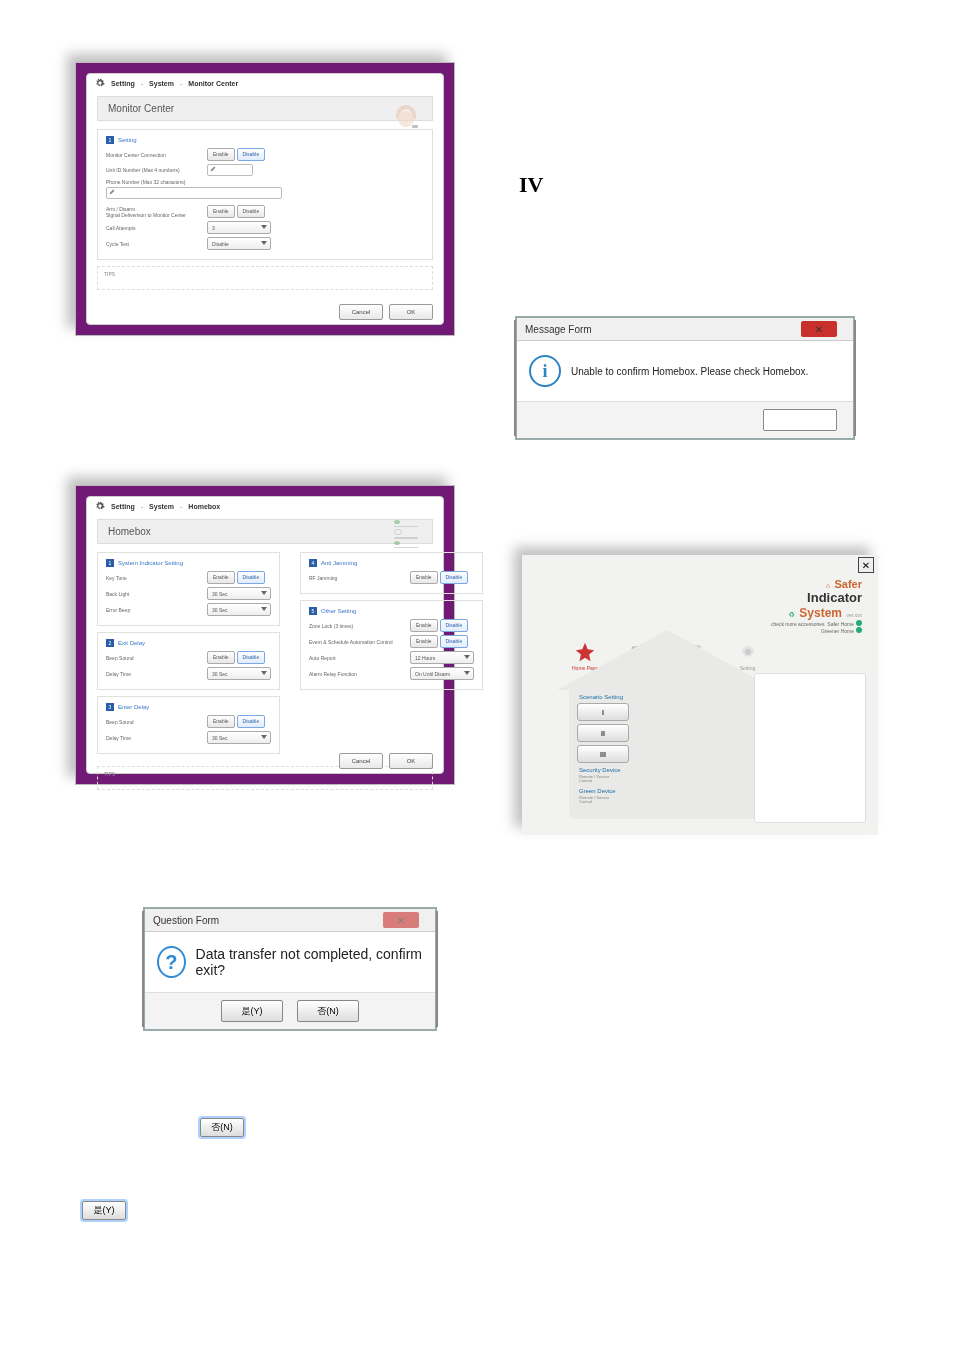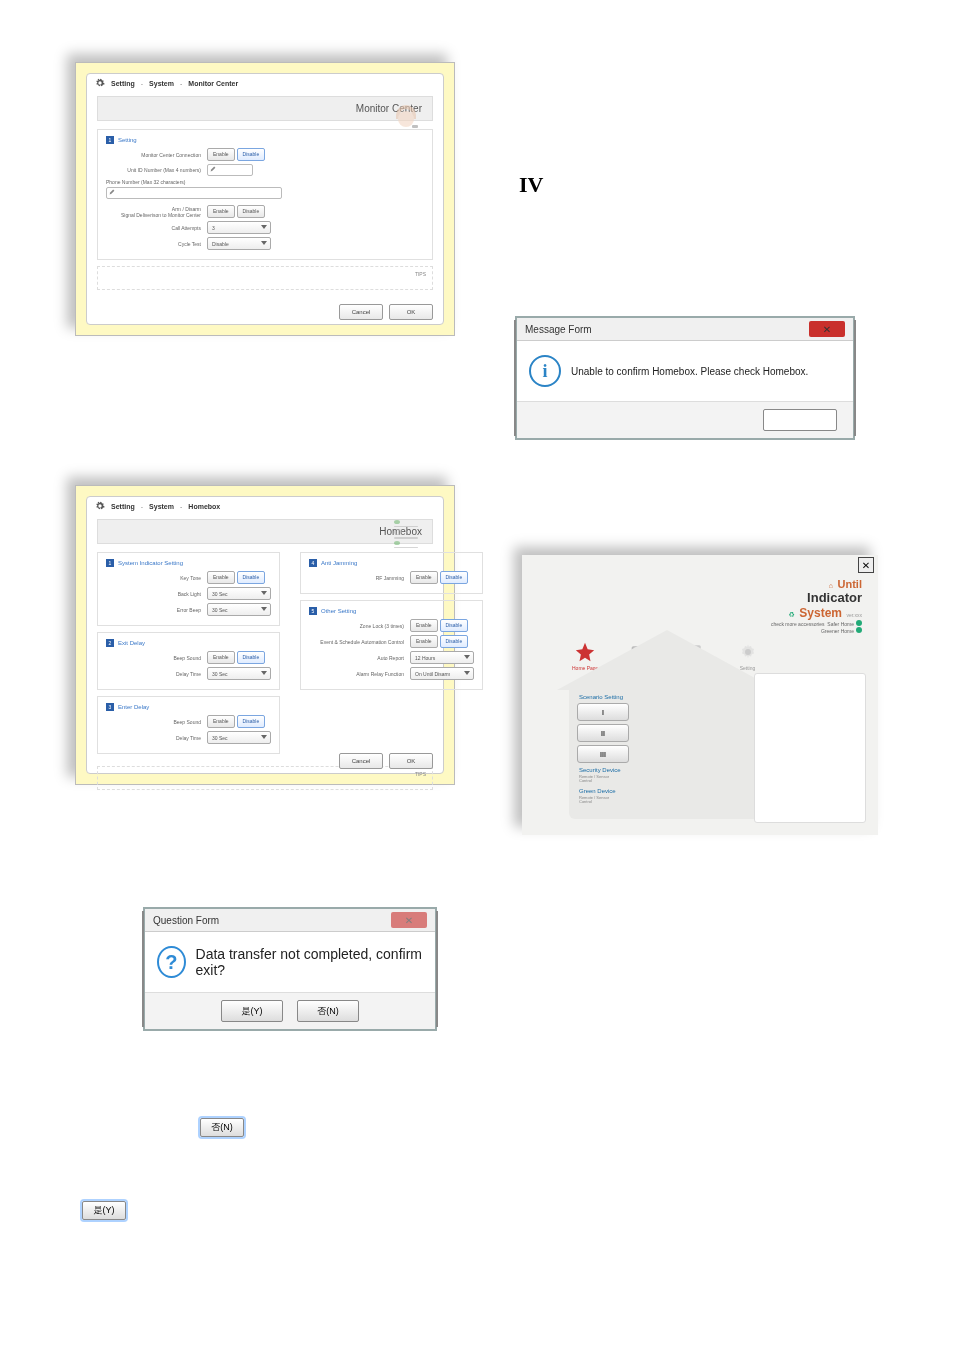--- a/index.html
+++ b/index.html
@@ -1,19 +1,19 @@
 <!DOCTYPE html>
 <html><head>
 <meta charset="utf-8">
 <style>
   html, body { margin: 0; padding: 0; background: #fff; width: 954px; font-family: Arial, sans-serif; }
   .page { position: relative; width: 954px; height: 1350px; }
 
   
-  .shot { position: absolute; background: #fef9c3; border: 1px solid #bbb; box-shadow: -8px -8px 12px rgba(0,0,0,0.25); text-align: right; }
+  .shot { position: absolute; background: #701a75; border: 1px solid #bbb; box-shadow: -8px -8px 12px rgba(0,0,0,0.25); }
   .shot .inner { position: absolute; left: 10px; right: 10px; top: 10px; bottom: 10px; background: #fff; border: 1px solid #ccc; border-radius: 4px; }
 
   
   .crumb { display: flex; align-items: center; gap: 6px; font-size: 7px; font-weight: bold; color: #333; padding: 4px 8px; }
   .crumb .sep { color: #888; font-weight: normal; }
   .gear { width: 10px; height: 10px; }
 
   
   .titlebar { margin: 4px 10px 8px; padding: 6px 10px; background: #efefef; border: 1px solid #ddd; font-size: 10px; color: #555; position: relative; }
 
@@ -36,21 +36,21 @@
   .dlgbtn { width: 42px; height: 14px; font-size: 6px; border: 1px solid #999; border-radius: 2px; background: linear-gradient(#fff,#e8e8e8); color: #444; display: inline-flex; align-items: center; justify-content: center; cursor: pointer; }
 
   
   .cols { display: flex; gap: 20px; margin: 0 10px; }
   .col { flex: 1; }
 
   
   .winbox { position: absolute; background: #f3f3f3; border: 2px solid #9aa; border-radius: 0; font-size: 11px; }
   .winbox::before, .winbox::after { content: ""; position: absolute; left: -3px; top: 2px; bottom: 2px; width: 2px; background: #888; }
   .winbox::after { left: auto; right: -3px; }
-  .wintitle { height: 22px; background: #f0f0f0; display: flex; align-items: center; justify-content: space-between; padding: 0 8px 0 8px; border-bottom: 1px solid #ccc; }
+  .wintitle { height: 22px; background: #f0f0f0; display: flex; align-items: center; justify-content: space-between; padding: 0 16px 0 8px; border-bottom: 1px solid #ccc; }
   .wintitle span { font-size: 10px; color: #333; }
   .closebtn { width: 36px; height: 16px; background: #c9302c; color: #fff; font-size: 10px; display: inline-flex; align-items: center; justify-content: center; border-radius: 2px; cursor: pointer; }
   .winbody { padding: 14px 12px; display: flex; align-items: center; gap: 10px; background: #fff; }
   .winfoot { height: 36px; display: flex; align-items: center; justify-content: flex-end; gap: 14px; padding: 0 16px; border-top: 1px solid #ddd; }
   .winfoot .formbtn { width: 60px; height: 20px; border: 1px solid #888; border-radius: 2px; background: linear-gradient(#fff,#ddd); font-size: 9px; display: inline-flex; align-items: center; justify-content: center; cursor: pointer; }
   .winfoot .formbtn.blank { background: #fff; }
 
   .icn-circle { width: 28px; height: 28px; border: 2px solid #2b84c6; border-radius: 50%; display: inline-flex; align-items: center; justify-content: center; }
   .icn-circle.info { color: #2b84c6; font-weight: bold; font-family: Georgia, serif; font-size: 18px; }
   .icn-circle.q { border-color: #2e8bd6; color: #2e8bd6; font-weight: bold; font-size: 20px; }
@@ -315,21 +315,21 @@
         <span class="dlgbtn">OK</span>
       </div>
     </div>
   </div>
 
   <div class="dash" style="left:522px; top:555px; width:356px; height:280px;">
     <div class="close-x">✕</div>
     <div class="brand">
       <div style="line-height:1">
         <span style="font-size:7px;color:#c63">⌂</span>
-        <span class="l1">Until</span>
+        <span class="l1">Safer</span>
       </div>
       <div class="l2" style="line-height:1">Indicator</div>
       <div style="line-height:1">
         <span style="font-size:7px;color:#2a7">♻</span>
         <span class="l3">System</span>
         <span style="font-size:5px;color:#999">ver.xxx</span>
       </div>
       <span class="sub"><span>check more accessories</span>&nbsp;&nbsp;<span>Safer Home</span><span class="state-dot"></span></span>
       <span class="sub"><span>Greener Home</span><span class="state-dot"></span></span>
     </div>

